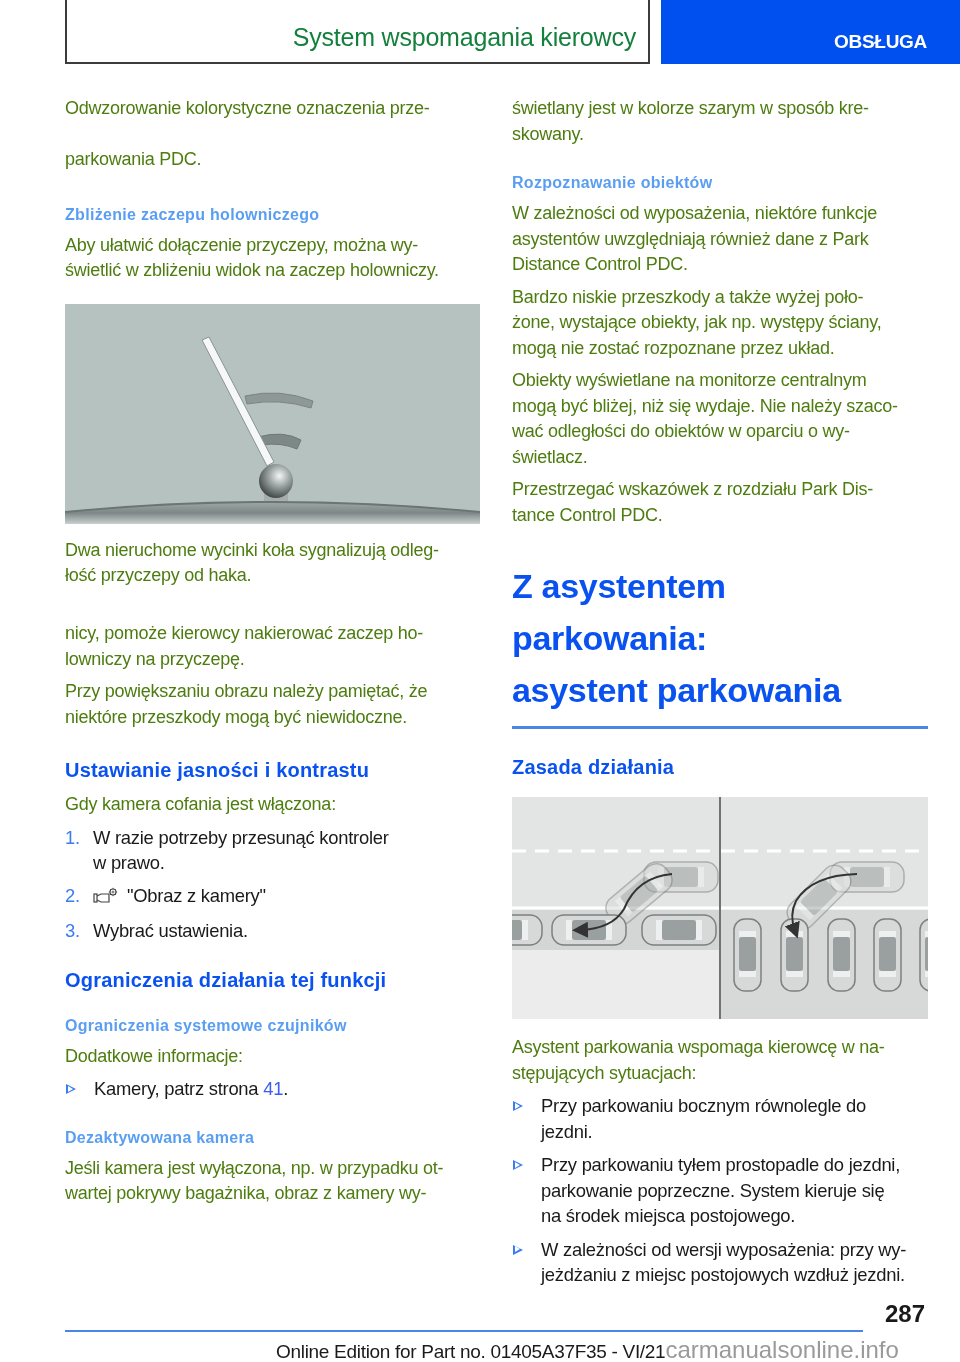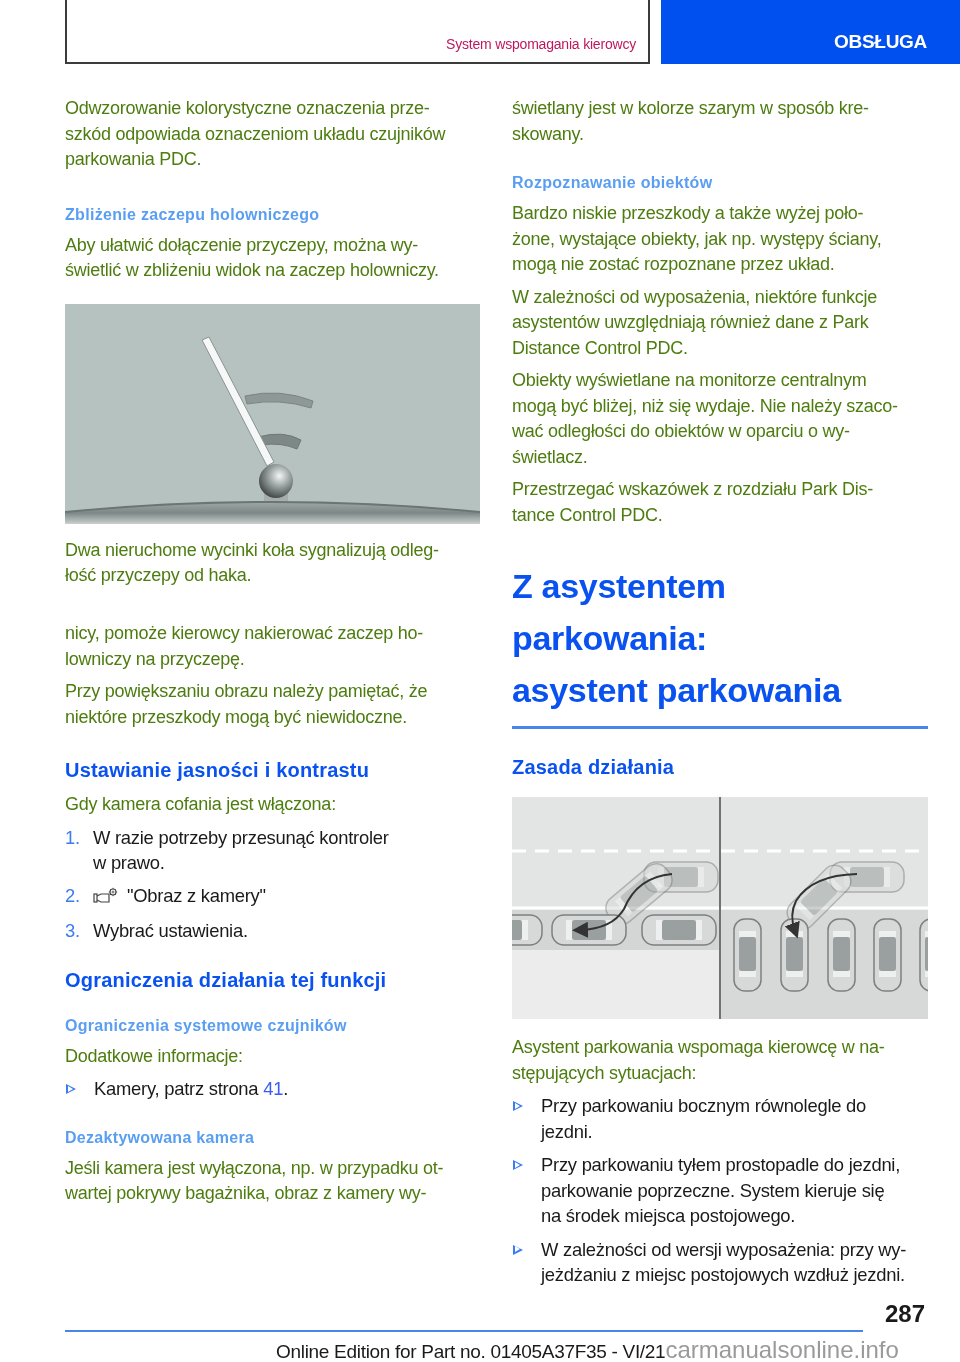--- a/index.html
+++ b/index.html
@@ -1,21 +1,21 @@
 <!DOCTYPE html>
 <html><head>
 <meta charset="utf-8">
 <style>
   * { box-sizing: border-box; margin: 0; padding: 0; }
   html, body { width: 960px; height: 1362px; background: #ffffff; overflow: hidden; }
   body { position: relative; font-family: "Liberation Sans", "DejaVu Sans", sans-serif; color: #1a1a1a; }
 
   .hdr-box { position: absolute; left: 65px; top: -2px; width: 585px; height: 66px;
     border: 2px solid #3c3c3c; border-top: none; background: #fff; }
-  .hdr-title { position: absolute; right: 12px; bottom: 10px; font-size: 14px; color: #be185d; letter-spacing: -0.2px; }
+  .hdr-title { position: absolute; right: 12px; bottom: 10px; font-size: 25px; color: #15803d; letter-spacing: -0.2px; }
   .hdr-tab { position: absolute; left: 661px; top: 0; width: 299px; height: 64px; background: #0050f0; }
   .hdr-tab span { position: absolute; right: 33px; bottom: 11px; color: #fff; font-weight: bold; font-size: 19px; letter-spacing: -0.3px; }
 
   .col { position: absolute; top: 96px; width: 420px; }
   .col.left { left: 65px; }
   .col.right { left: 512px; width: 416px; }
 
   p.body { font-size: 18px; line-height: 25.5px; margin-bottom: 7px; letter-spacing: -0.25px; color: #4d7c0f; }
   h3.sub { color: #5a9ef2; font-weight: bold; font-size: 16px; line-height: 28px; margin-top: 25px; margin-bottom: 4px; letter-spacing: 0.3px; }
   h2.sec { color: #0a52f0; font-weight: bold; font-size: 20px; line-height: 32px; margin-top: 22px; margin-bottom: 6px; letter-spacing: 0.2px; }
@@ -50,21 +50,21 @@
 <div class="hdr-box">
   <span class="hdr-title">System wspomagania kierowcy</span>
 </div>
 <div class="hdr-tab">
   <span>OBSŁUGA</span>
 </div>
 
 <div class="col left">
   <p class="body">
     <span>Odwzorowanie kolorystyczne oznaczenia prze-</span><br>
-    <span>szkód odpowiada oznaczeniom układu czujników</span><br>
+    <br>
     <span>parkowania PDC.</span>
   </p>
 
   <h3 class="sub" style="margin-top:28px">Zbliżenie zaczepu holowniczego</h3>
   <p class="body">
     <span>Aby ułatwić dołączenie przyczepy, można wy-</span><br>
     <span>świetlić w zbliżeniu widok na zaczep holowniczy.</span>
   </p>
 
   <div class="fig" style="margin-top:20px; width:415px; height:220px;">
@@ -152,28 +152,28 @@
 </div>
 
 <div class="col right">
   <p class="body">
     <span>świetlany jest w kolorze szarym w sposób kre-</span><br>
     <span>skowany.</span>
   </p>
 
   <h3 class="sub" style="margin-top:22px">Rozpoznawanie obiektów</h3>
   <p class="body">
+    <span>W zależności od wyposażenia, niektóre funkcje</span><br>
+    <span>asystentów uwzględniają również dane z Park</span><br>
+    <span>Distance Control PDC.</span>
+  </p>
+  <p class="body">
     <span>Bardzo niskie przeszkody a także wyżej poło-</span><br>
     <span>żone, wystające obiekty, jak np. występy ściany,</span><br>
     <span>mogą nie zostać rozpoznane przez układ.</span>
-  </p>
-  <p class="body">
-    <span>W zależności od wyposażenia, niektóre funkcje</span><br>
-    <span>asystentów uwzględniają również dane z Park</span><br>
-    <span>Distance Control PDC.</span>
   </p>
   <p class="body">
     <span>Obiekty wyświetlane na monitorze centralnym</span><br>
     <span>mogą być bliżej, niż się wydaje. Nie należy szaco-</span><br>
     <span>wać odległości do obiektów w oparciu o wy-</span><br>
     <span>świetlacz.</span>
   </p>
   <p class="body">
     <span>Przestrzegać wskazówek z rozdziału Park Dis-</span><br>
     <span>tance Control PDC.</span>

